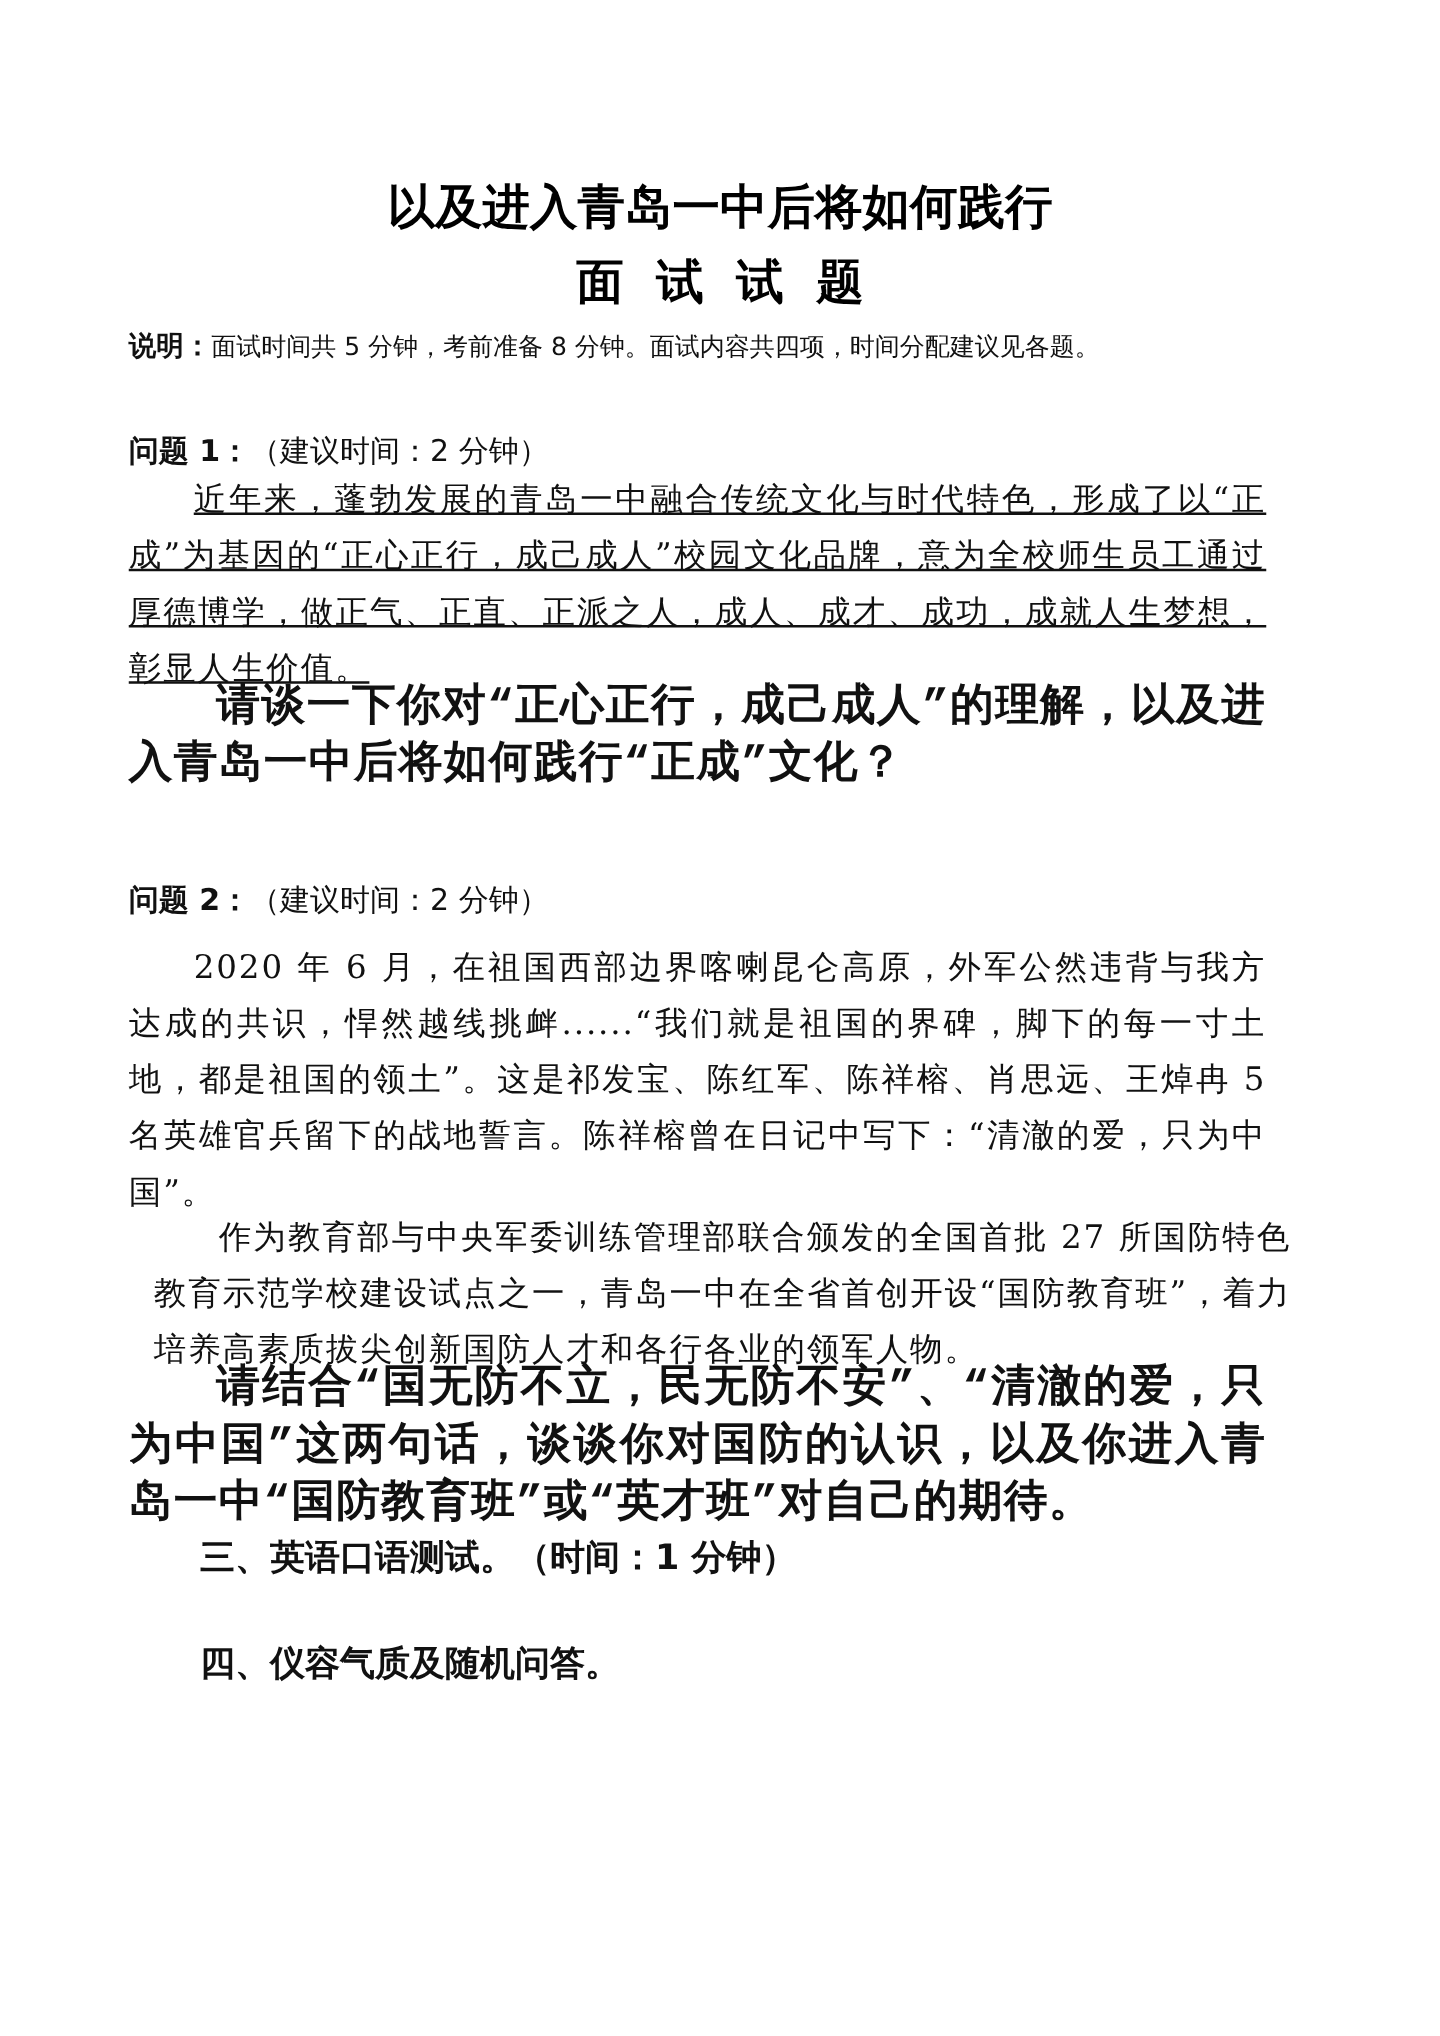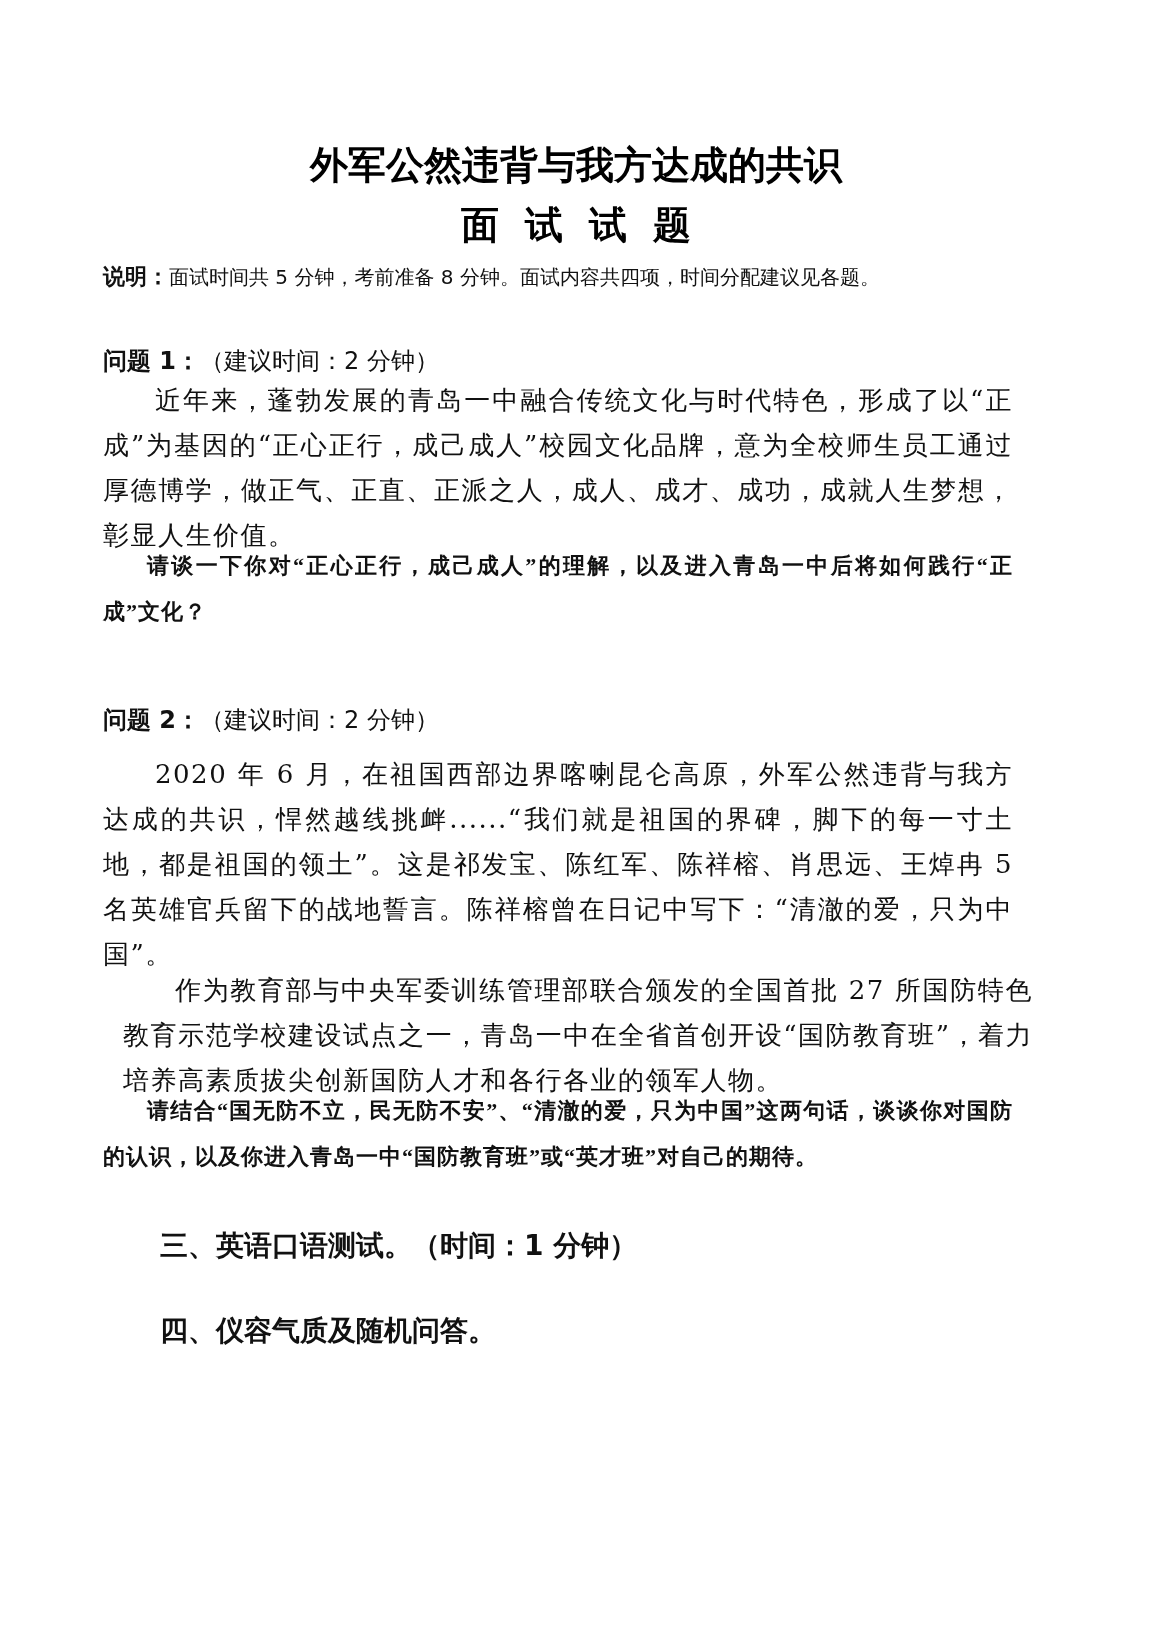--- a/index.html
+++ b/index.html
@@ -10,39 +10,39 @@
   .t1 { top: 140px; font-size: 38px; letter-spacing: 0px; }
   .t2 { top: 200px; font-size: 38px; letter-spacing: 26px; padding-left: 26px; box-sizing: border-box; }
   .note { position: absolute; left: 103px; top: 262px; font-size: 20px;
           font-family: "DejaVu Sans", "Liberation Sans", sans-serif; }
   .note b { font-weight: bold; font-size: 22px; text-align: center; }
   .qhead { position: absolute; left: 103px; font-size: 24px;
            font-family: "DejaVu Sans", "Liberation Sans", sans-serif; }
   .qhead b { font-weight: bold; }
   .para { position: absolute; left: 103px; width: 910px; font-size: 26px; line-height: 45px;
           text-align: justify; text-indent: 2em; letter-spacing: 1.5px; }
-  .bold { font-family: Liberation Serif, serif; font-weight: bold;
-          font-size: 22px; line-height: 46px; letter-spacing: 1px; }
+  .bold { font-family: Liberation Mono, monospace; font-weight: bold;
+          font-size: 35px; line-height: 46px; letter-spacing: 1px; }
   .section { position: absolute; left: 160px; font-size: 28px; font-weight: bold;
              font-family: "DejaVu Sans", "Liberation Sans", sans-serif; }
 </style>
 </head>
 <body>
 
-<div class="title t1">外军公然违背与我方达成的共识</div>
+<div class="title t1">以及进入青岛一中后将如何践行</div>
 <div class="title t2">面试试题</div>
 
 <div class="note">
   <b>说明：</b><span>面试时间共 5 分钟，考前准备 8 分钟。面试内容共四项，时间分配建议见各题。</span>
 </div>
 
 <div class="qhead" style="top:345px;">
   <b>问题 1：</b><span>（建议时间：2 分钟）</span>
 </div>
-<div class="para" style="top:378px;">近年来，蓬勃发展的青岛一中融合传统文化与时代特色，形成了以“正成”为基因的“正心正行，成己成人”校园文化品牌，意为全校师生员工通过厚德博学，做正气、正直、正派之人，成人、成才、成功，成就人生梦想，彰显人生价值。</div>
+<div class="para" style="top:378px;text-decoration:underline;">近年来，蓬勃发展的青岛一中融合传统文化与时代特色，形成了以“正成”为基因的“正心正行，成己成人”校园文化品牌，意为全校师生员工通过厚德博学，做正气、正直、正派之人，成人、成才、成功，成就人生梦想，彰显人生价值。</div>
 <div class="para bold" style="top:543px;">请谈一下你对“正心正行，成己成人”的理解，以及进入青岛一中后将如何践行“正成”文化？</div>
 
 <div class="qhead" style="top:704px;">
   <b>问题 2：</b><span>（建议时间：2 分钟）</span>
 </div>
 <div class="para" style="top:720px;margin-top:32px;">2020 年 6 月，在祖国西部边界喀喇昆仑高原，外军公然违背与我方达成的共识，悍然越线挑衅......“我们就是祖国的界碑，脚下的每一寸土地，都是祖国的领土”。这是祁发宝、陈红军、陈祥榕、肖思远、王焯冉 5 名英雄官兵留下的战地誓言。陈祥榕曾在日记中写下：“清澈的爱，只为中国”。</div>
 <div class="para" style="top:968px;margin-left:20px;">作为教育部与中央军委训练管理部联合颁发的全国首批 27 所国防特色教育示范学校建设试点之一，青岛一中在全省首创开设“国防教育班”，着力培养高素质拔尖创新国防人才和各行各业的领军人物。</div>
 <div class="para bold" style="top:1088px;">请结合“国无防不立，民无防不安”、“清澈的爱，只为中国”这两句话，谈谈你对国防的认识，以及你进入青岛一中“国防教育班”或“英才班”对自己的期待。</div>
 
 <div class="section" style="top:1227px;">三、英语口语测试。（时间：1 分钟）</div>

